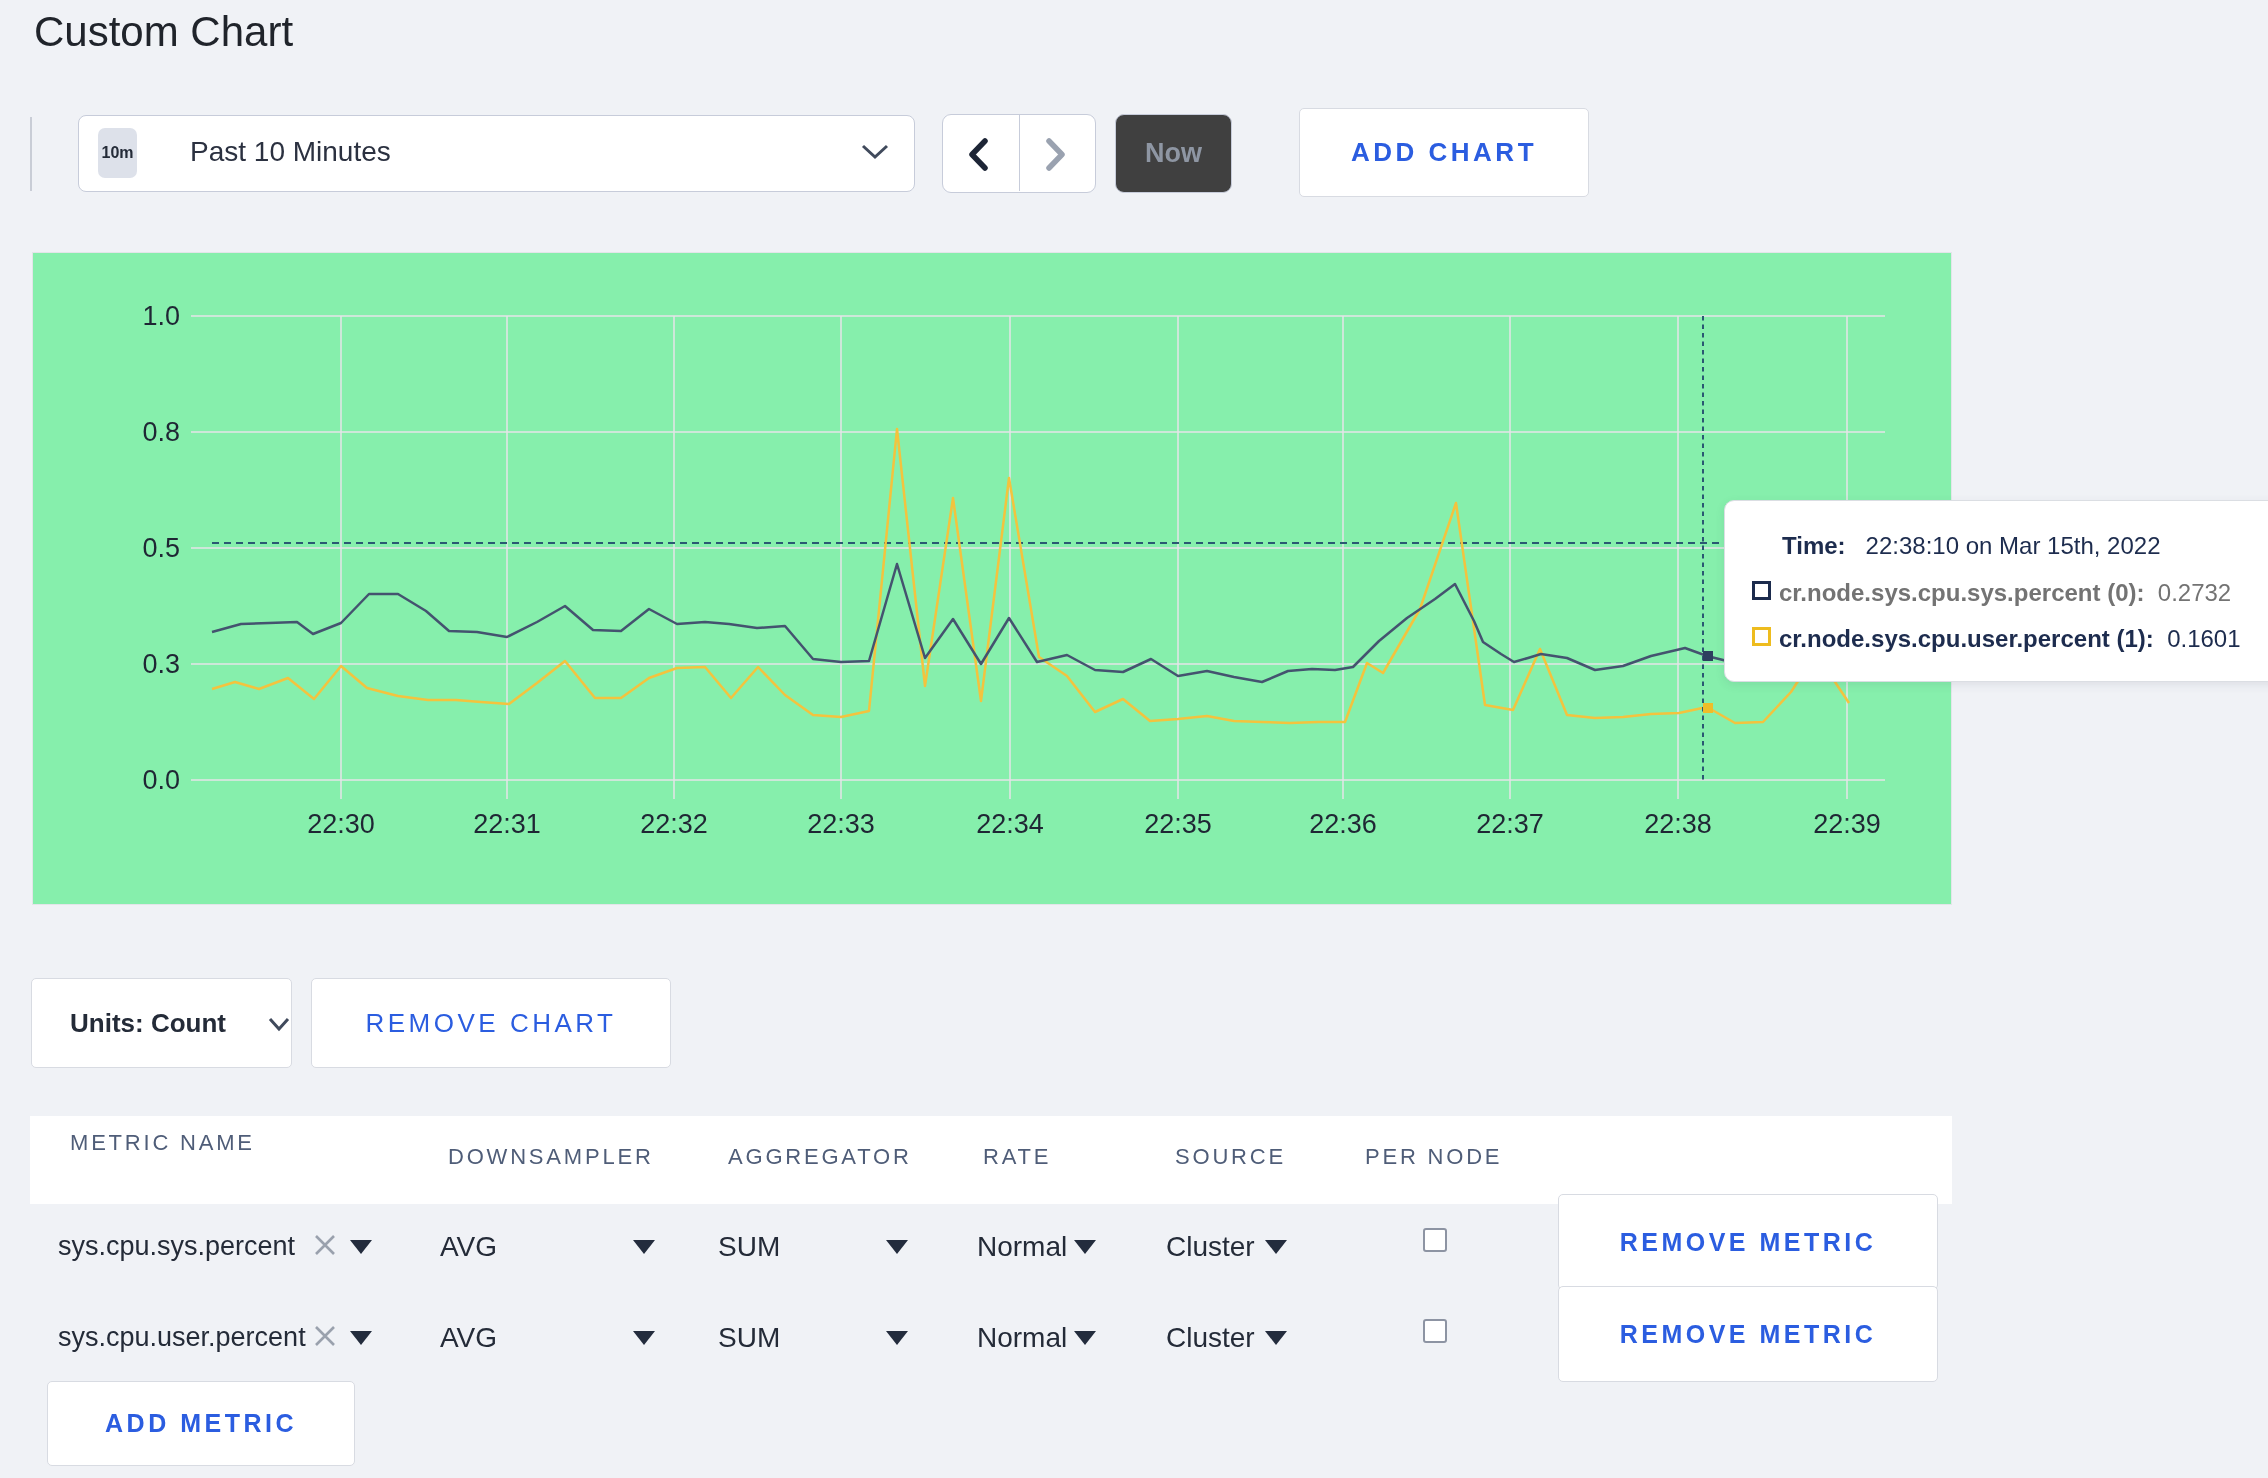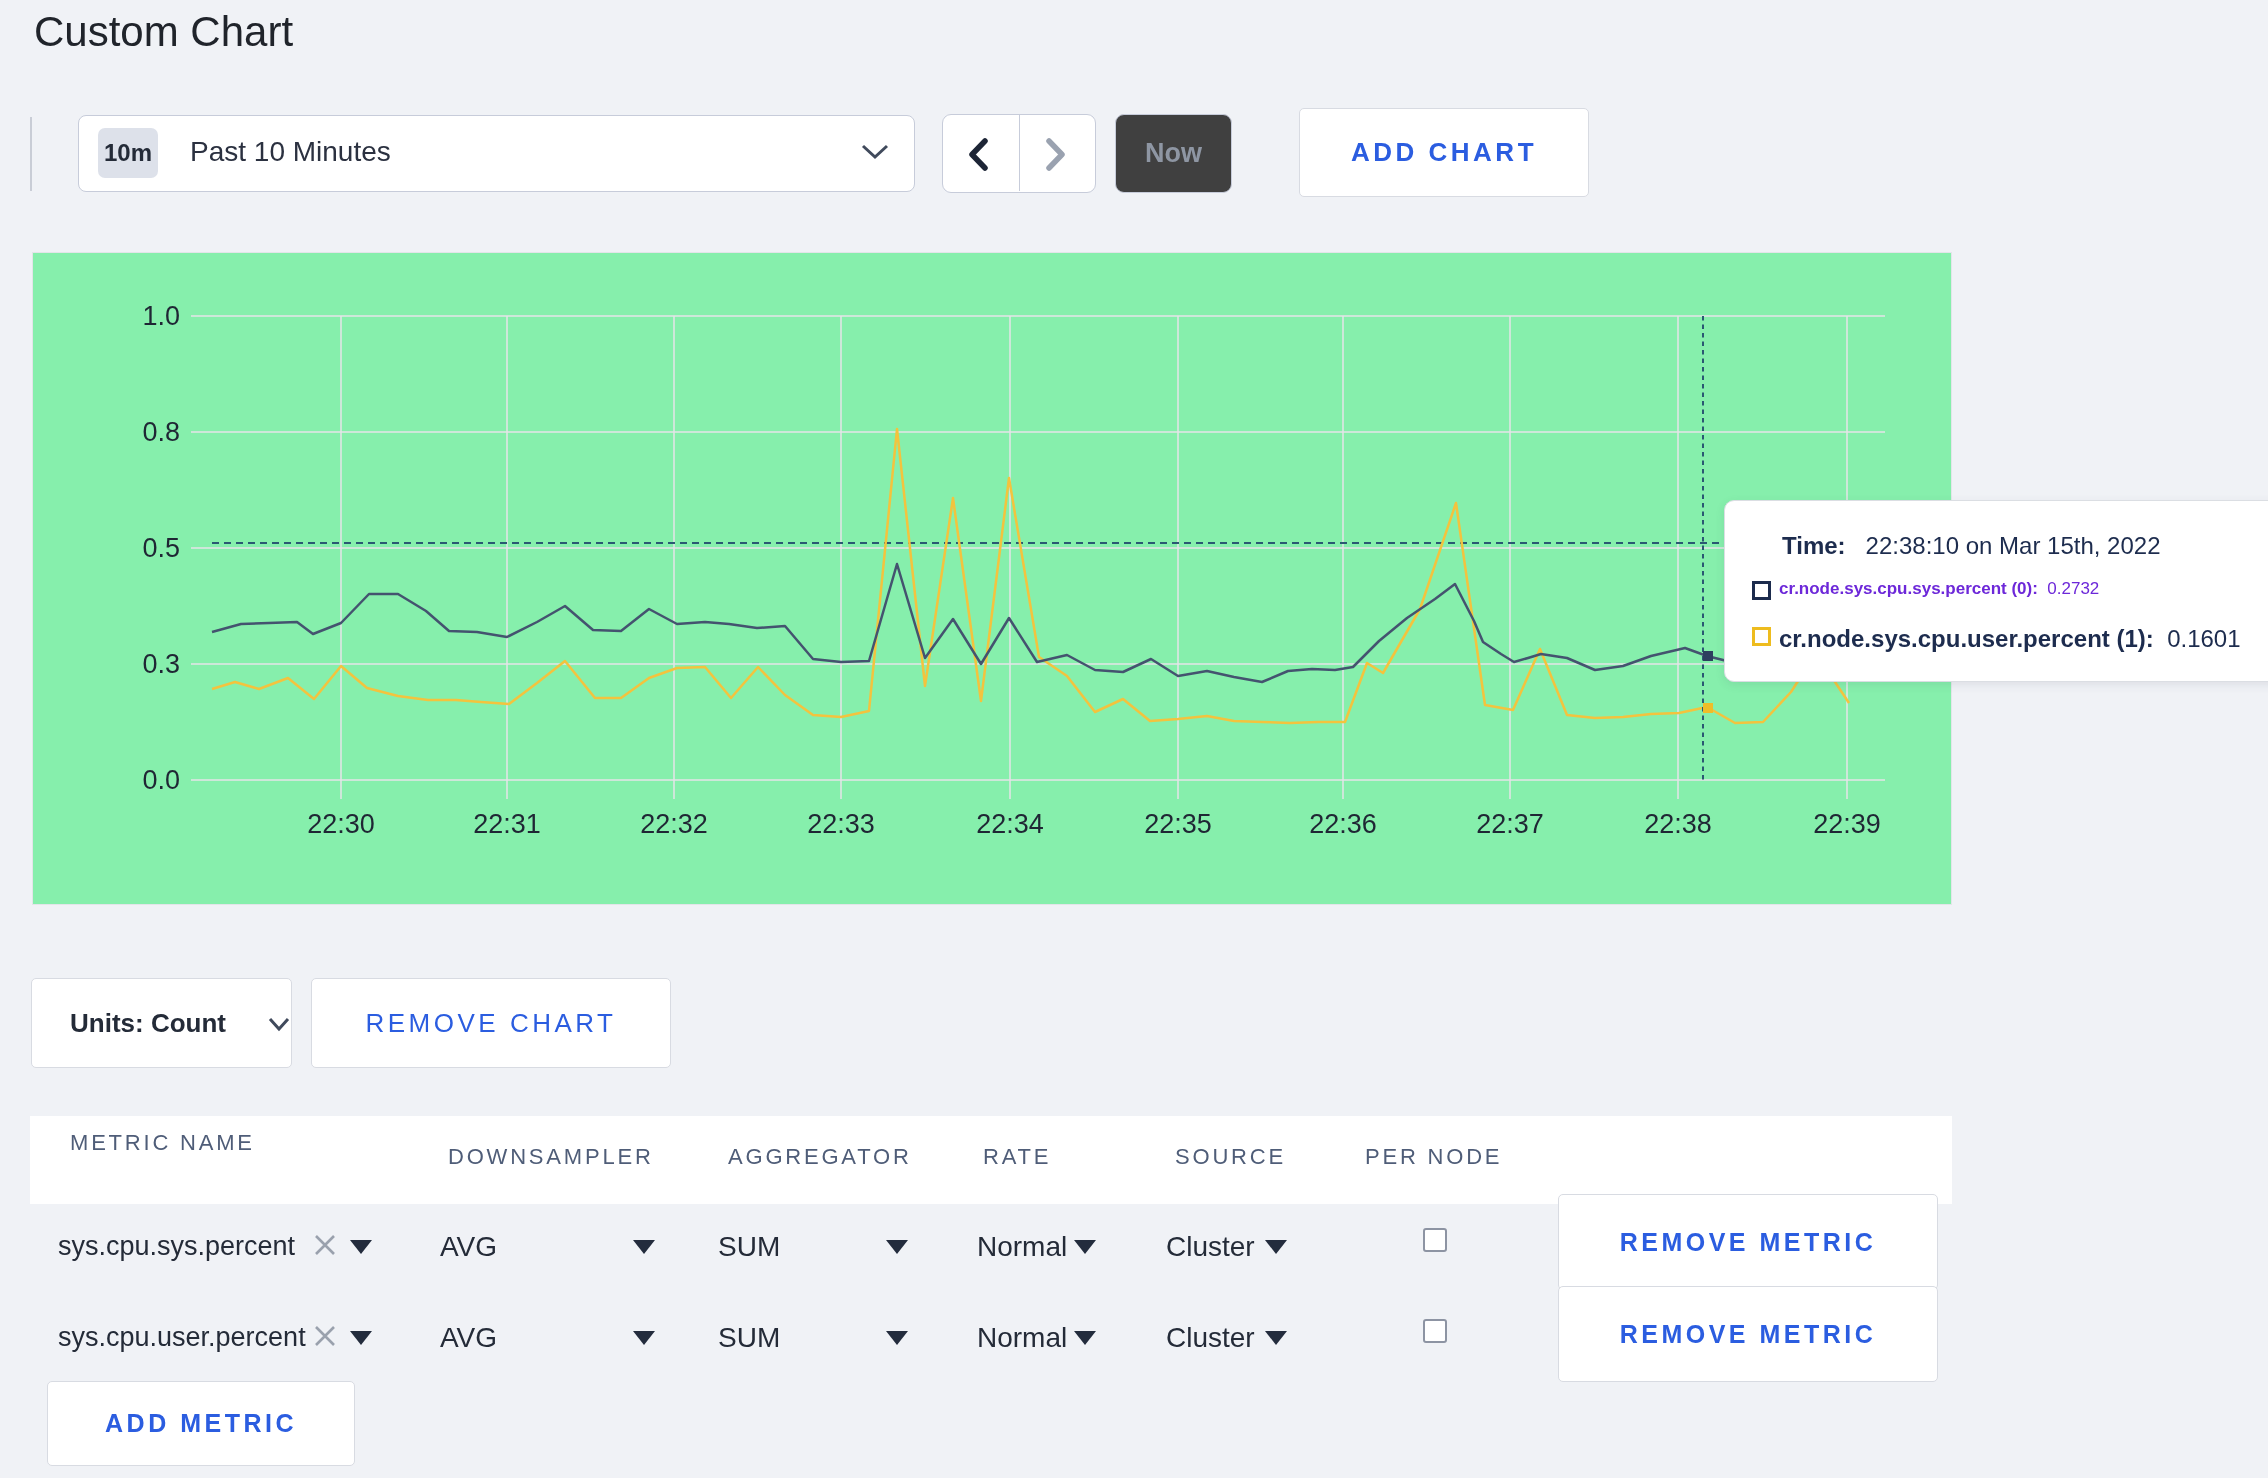--- a/index.html
+++ b/index.html
@@ -3,21 +3,21 @@
 <style>
 * {margin:0;padding:0;box-sizing:border-box}
 html,body {width:2268px;height:1478px;background:#f0f2f6;font-family:"Liberation Sans", sans-serif;position:relative;overflow:hidden}
 .abs {position:absolute}
 </style></head>
 <body>
 <div class="abs" style="left:34px;top:8px;font-size:42px;color:#20242b">Custom Chart</div>
 
 <div class="abs" style="left:30px;top:117px;width:2px;height:74px;background:#c9cdd6"></div>
 <div class="abs" style="left:78px;top:115px;width:837px;height:77px;background:#fff;border:1.5px solid #c7ccda;border-radius:8px">
-  <div class="abs" style="left:19px;top:12px;width:60px;height:50px;background:#dde1ea;border-radius:7px;display:flex;align-items:center;justify-content:center;font-size:24px;font-weight:bold;color:#242b38">10m</div>
+  <div class="abs" style="left:19px;top:12px;width:39px;height:50px;background:#dde1ea;border-radius:7px;display:flex;align-items:center;justify-content:center;font-size:16px;font-weight:bold;color:#242b38">10m</div>
   <div class="abs" style="left:111px;top:20px;font-size:28px;color:#2b3140">Past 10 Minutes</div>
   <svg class="abs" style="right:25px;top:26px" width="28" height="20">
       <path d="M2 4 L14 15 L26 4" stroke="#404a5c" stroke-width="3" fill="none"></path>
     </svg>
 </div>
 <div class="abs" style="left:942px;top:114px;width:154px;height:79px;background:#fff;border:1.5px solid #c7ccda;border-radius:9px">
   <div class="abs" style="left:76px;top:0;width:1px;height:76px;background:#c7ccda"></div>
   <svg class="abs" style="left:24px;top:23px" width="22" height="34">
       <path d="M18 3 L5 16.5 L18 30" stroke="#1d2536" stroke-width="5.5" fill="none" stroke-linecap="round" stroke-linejoin="round"></path>
     </svg>
@@ -67,21 +67,21 @@
 <line x1="1702" y1="315" x2="1702" y2="779" stroke="#2a5872" stroke-width="2" stroke-dasharray="4.5 4"></line>
 <rect x="1702" y="650" width="10" height="10" fill="#2d3e5f"></rect>
 <rect x="1702" y="702" width="10" height="10" fill="#efbd29"></rect>
 </g>
     </svg>
 </div>
 
 <div class="abs" style="left:1724px;top:500px;width:621px;height:182px;background:#fff;border:1px solid #dbdee3;border-radius:10px;box-shadow:0 3px 10px rgba(60,70,90,.10)">
   <div class="abs" style="left:57px;top:31px;font-size:24px;color:#1d2c4e"><b>Time:</b>&nbsp;&nbsp; 22:38:10 on Mar 15th, 2022</div>
   <div class="abs" style="left:27px;top:80px;width:19px;height:19px;border:3.5px solid #1c2b4d"></div>
-  <div class="abs" style="left:54px;top:78px;font-size:17px;color:#6d28d9;font-weight:bold">cr.node.sys.cpu.sys.percent (0): <span style="font-weight:normal">&nbsp;0.2732</span></div>
+  <div class="abs" style="left:54px;top:78px;font-size:24px;color:#737373;font-weight:bold">cr.node.sys.cpu.sys.percent (0): <span style="font-weight:normal">&nbsp;0.2732</span></div>
   <div class="abs" style="left:27px;top:126px;width:19px;height:19px;border:3.5px solid #eebc1e"></div>
   <div class="abs" style="left:54px;top:124px;font-size:24px;color:#1d2c4e;font-weight:bold">cr.node.sys.cpu.user.percent (1): <span style="font-weight:normal">&nbsp;0.1601</span></div>
 </div>
 
 <div class="abs" style="left:31px;top:978px;width:261px;height:90px;background:#fff;border:1px solid #d8dbe2;border-radius:5px">
   <div class="abs" style="left:38px;top:29px;font-size:26px;font-weight:bold;color:#242b38">Units: Count</div>
   <svg class="abs" style="left:236px;top:37px" width="22" height="16">
       <path d="M2 3 L11 13 L20 3" stroke="#404a5c" stroke-width="3" fill="none"></path>
     </svg>
 </div>

